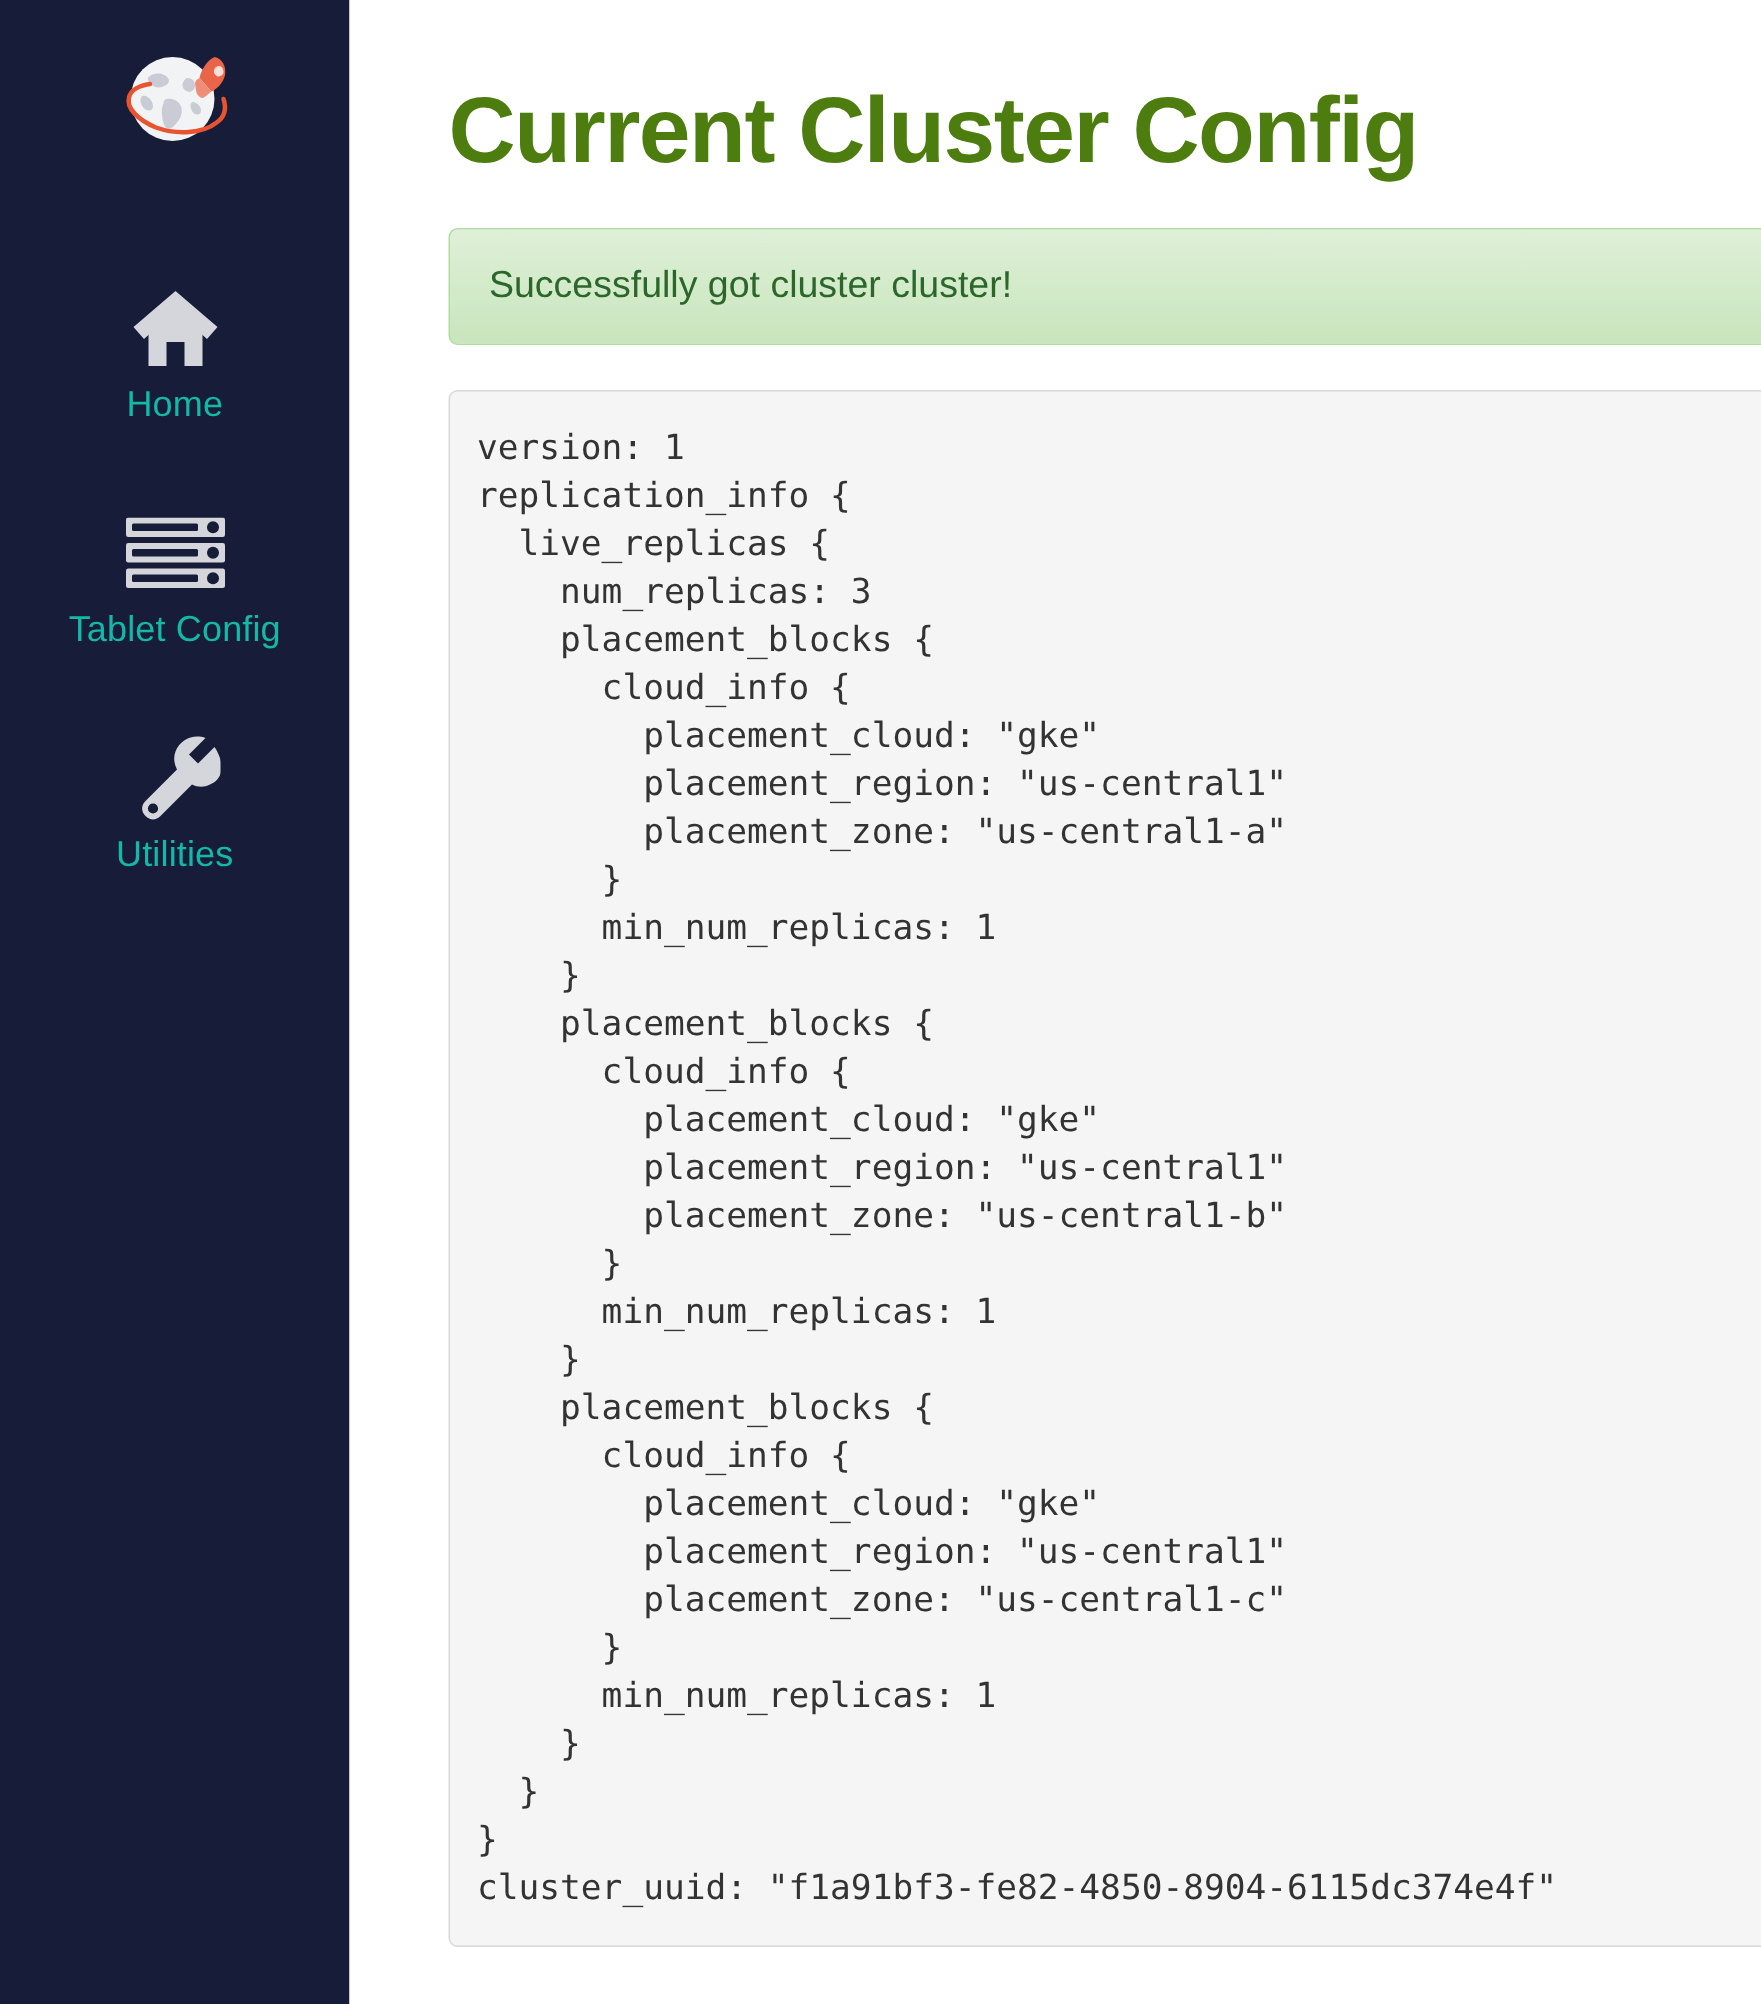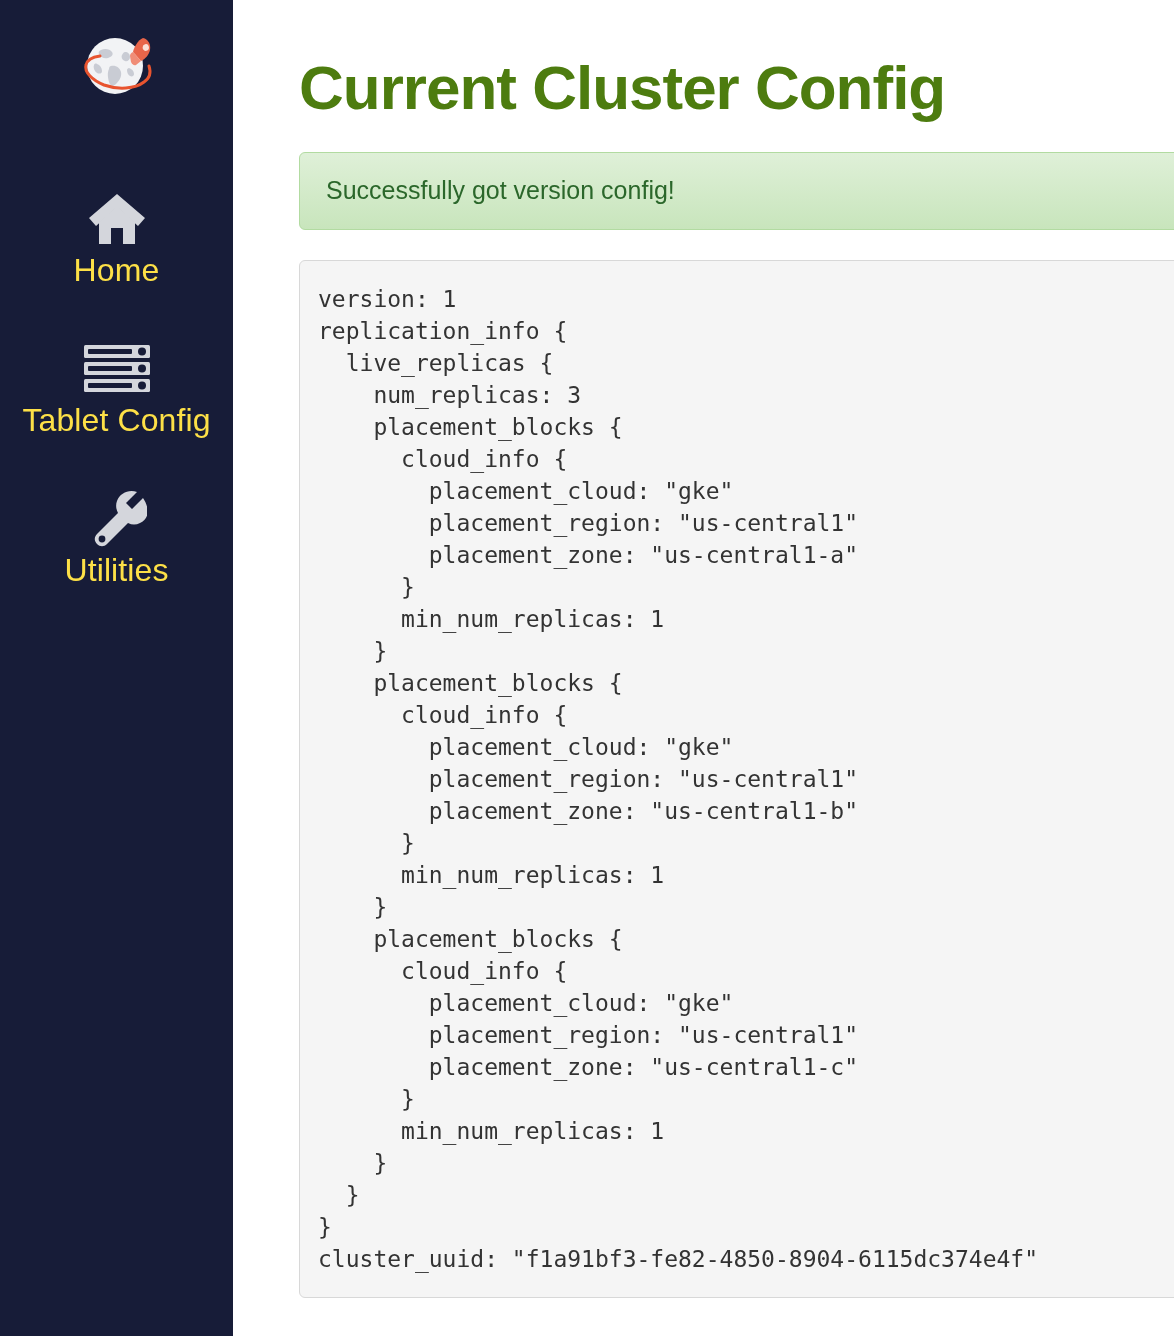--- a/index.html
+++ b/index.html
@@ -48,22 +48,22 @@
     cursor: pointer;
   }
   .nav-icon {
     display: flex;
     align-items: center;
     justify-content: center;
     height: 58px;
     margin-bottom: 8px;
   }
   .nav-label {
-    color: #fde047;
-    font-size: 32px;
+    color: #14b8a6;
+    font-size: 24px;
     line-height: 28px;
     font-family: "Liberation Sans", sans-serif;
     letter-spacing: 0.1px;
   }
 
   
   .main {
     flex: 1;
     height: 1336px;
     background: #ffffff;
@@ -177,21 +177,21 @@
       <span class="nav-label">Utilities</span>
     </a>
 
   </nav>
 
   <main class="main">
 
     <h1 class="page-title">Current Cluster Config</h1>
 
     <div class="alert-success">
-      <span>Successfully got version config!</span>
+      <span>Successfully got cluster cluster!</span>
     </div>
 
     <pre class="code-block">version: 1
 replication_info {
   live_replicas {
     num_replicas: 3
     placement_blocks {
       cloud_info {
         placement_cloud: "gke"
         placement_region: "us-central1"

